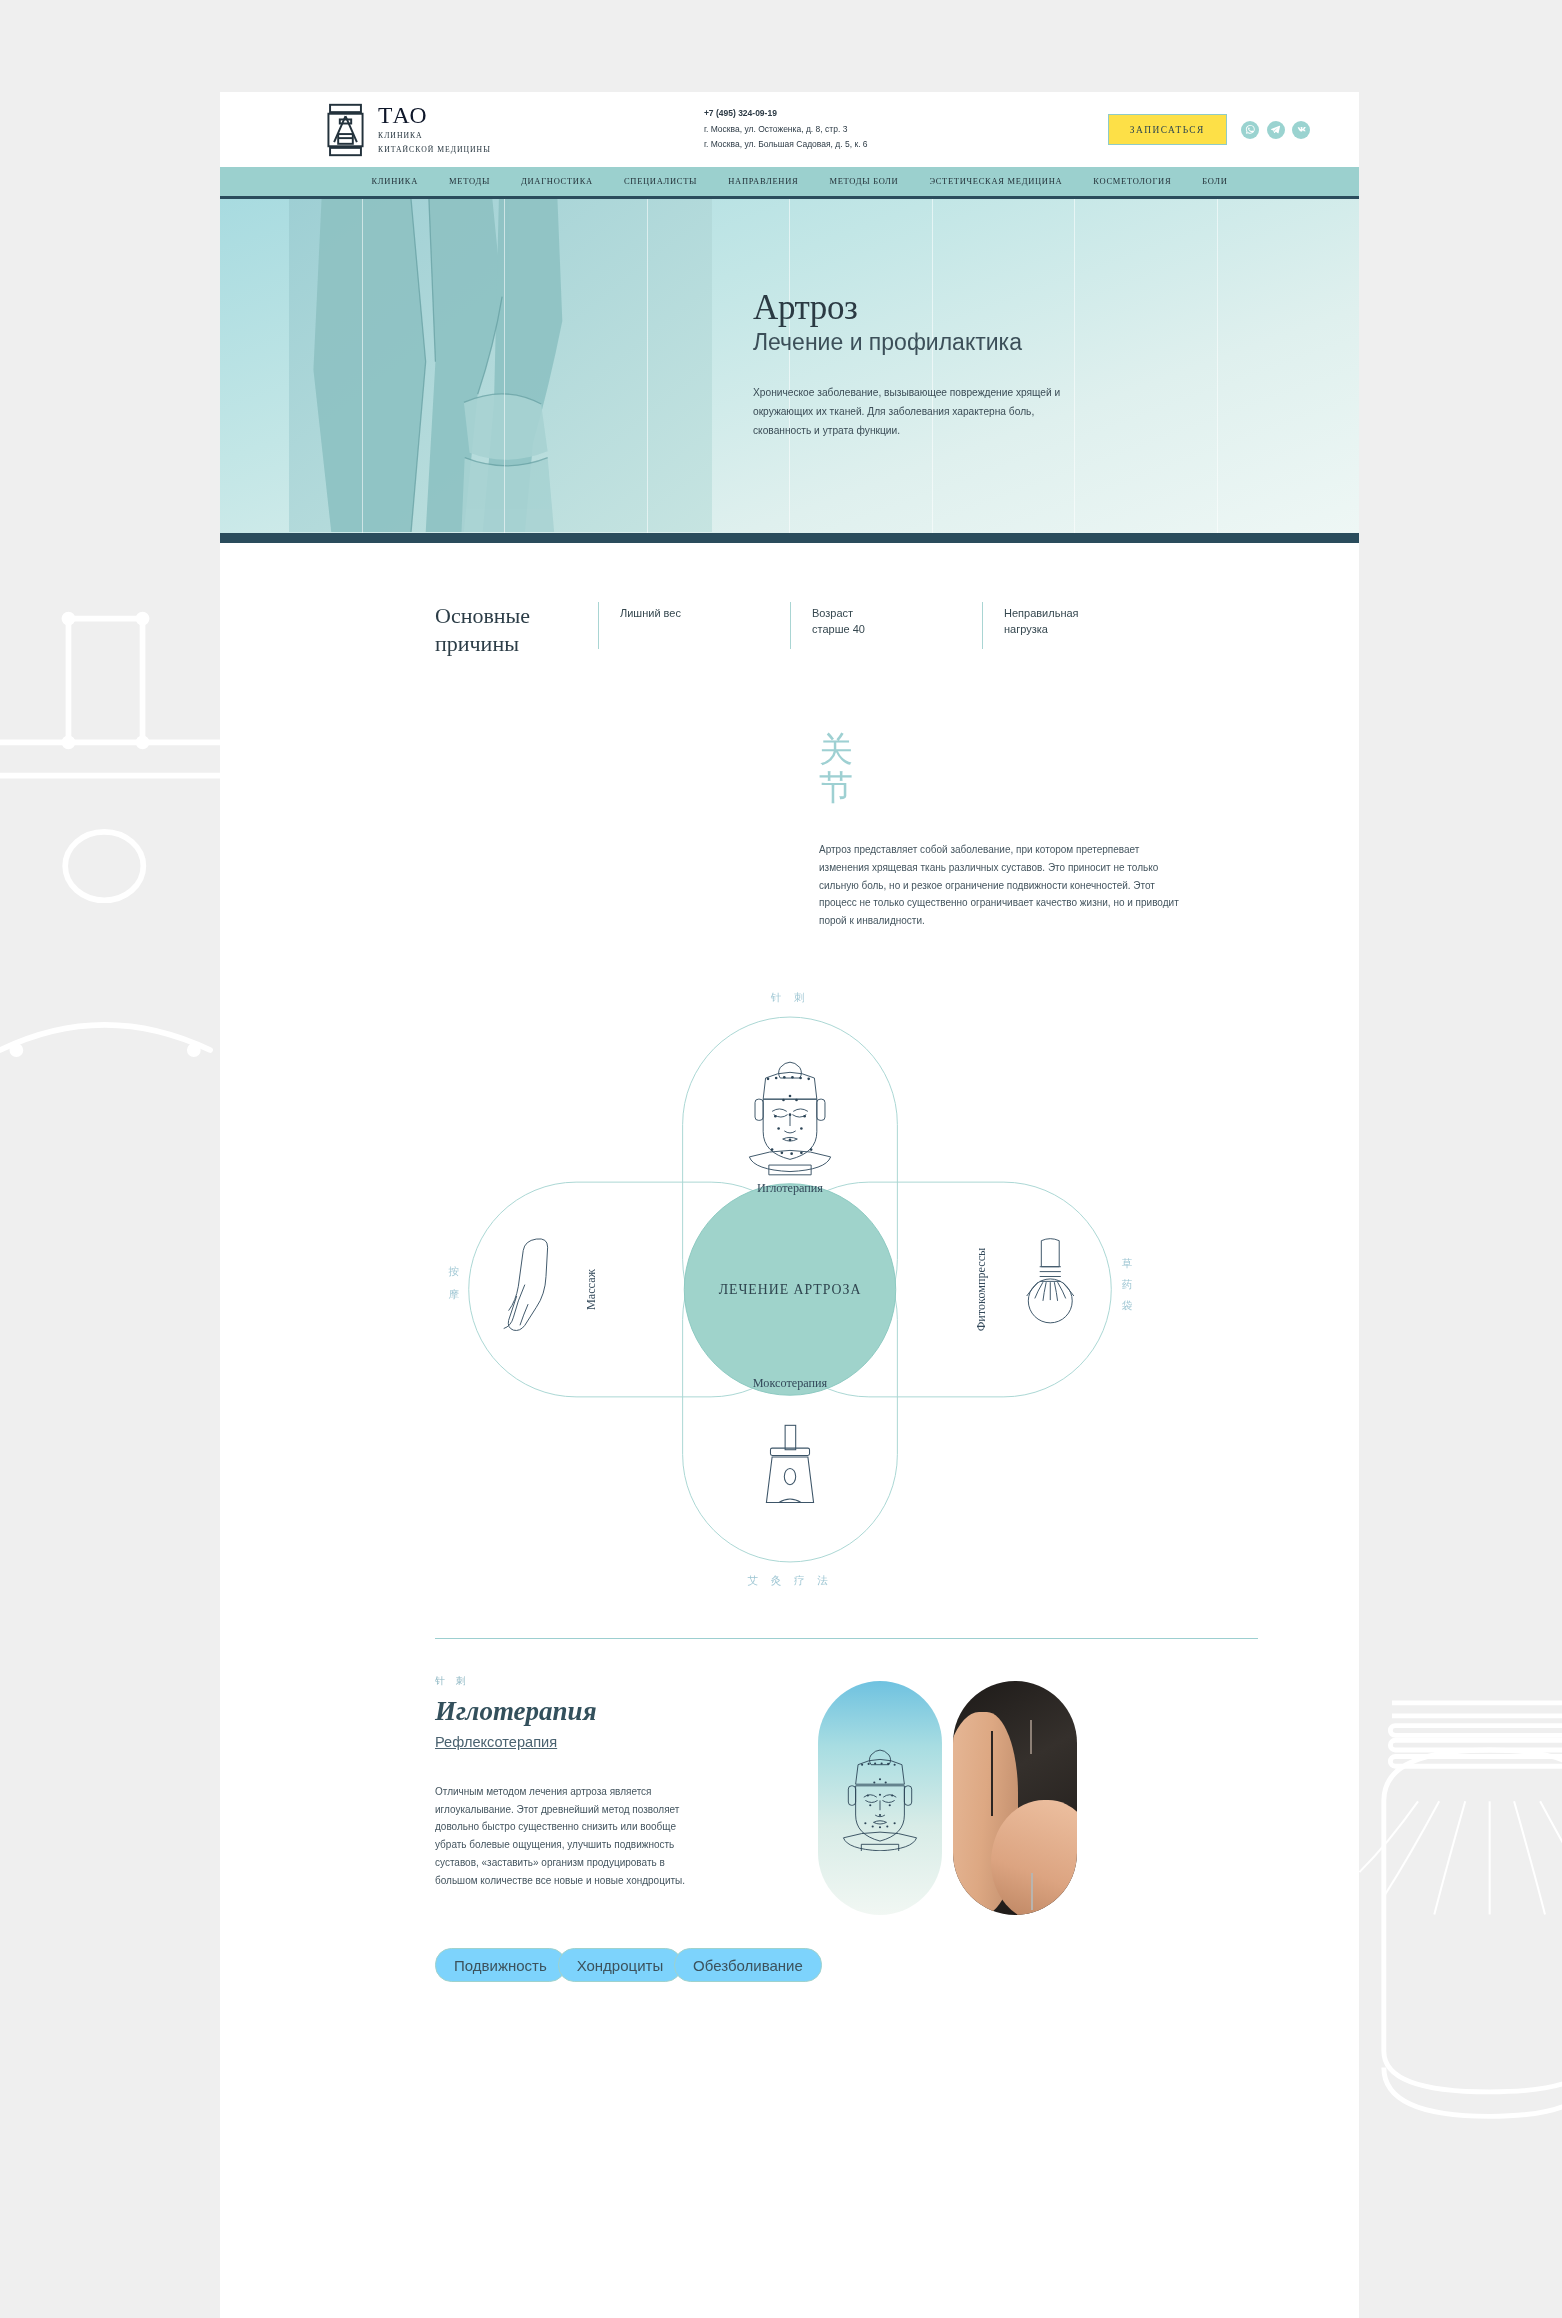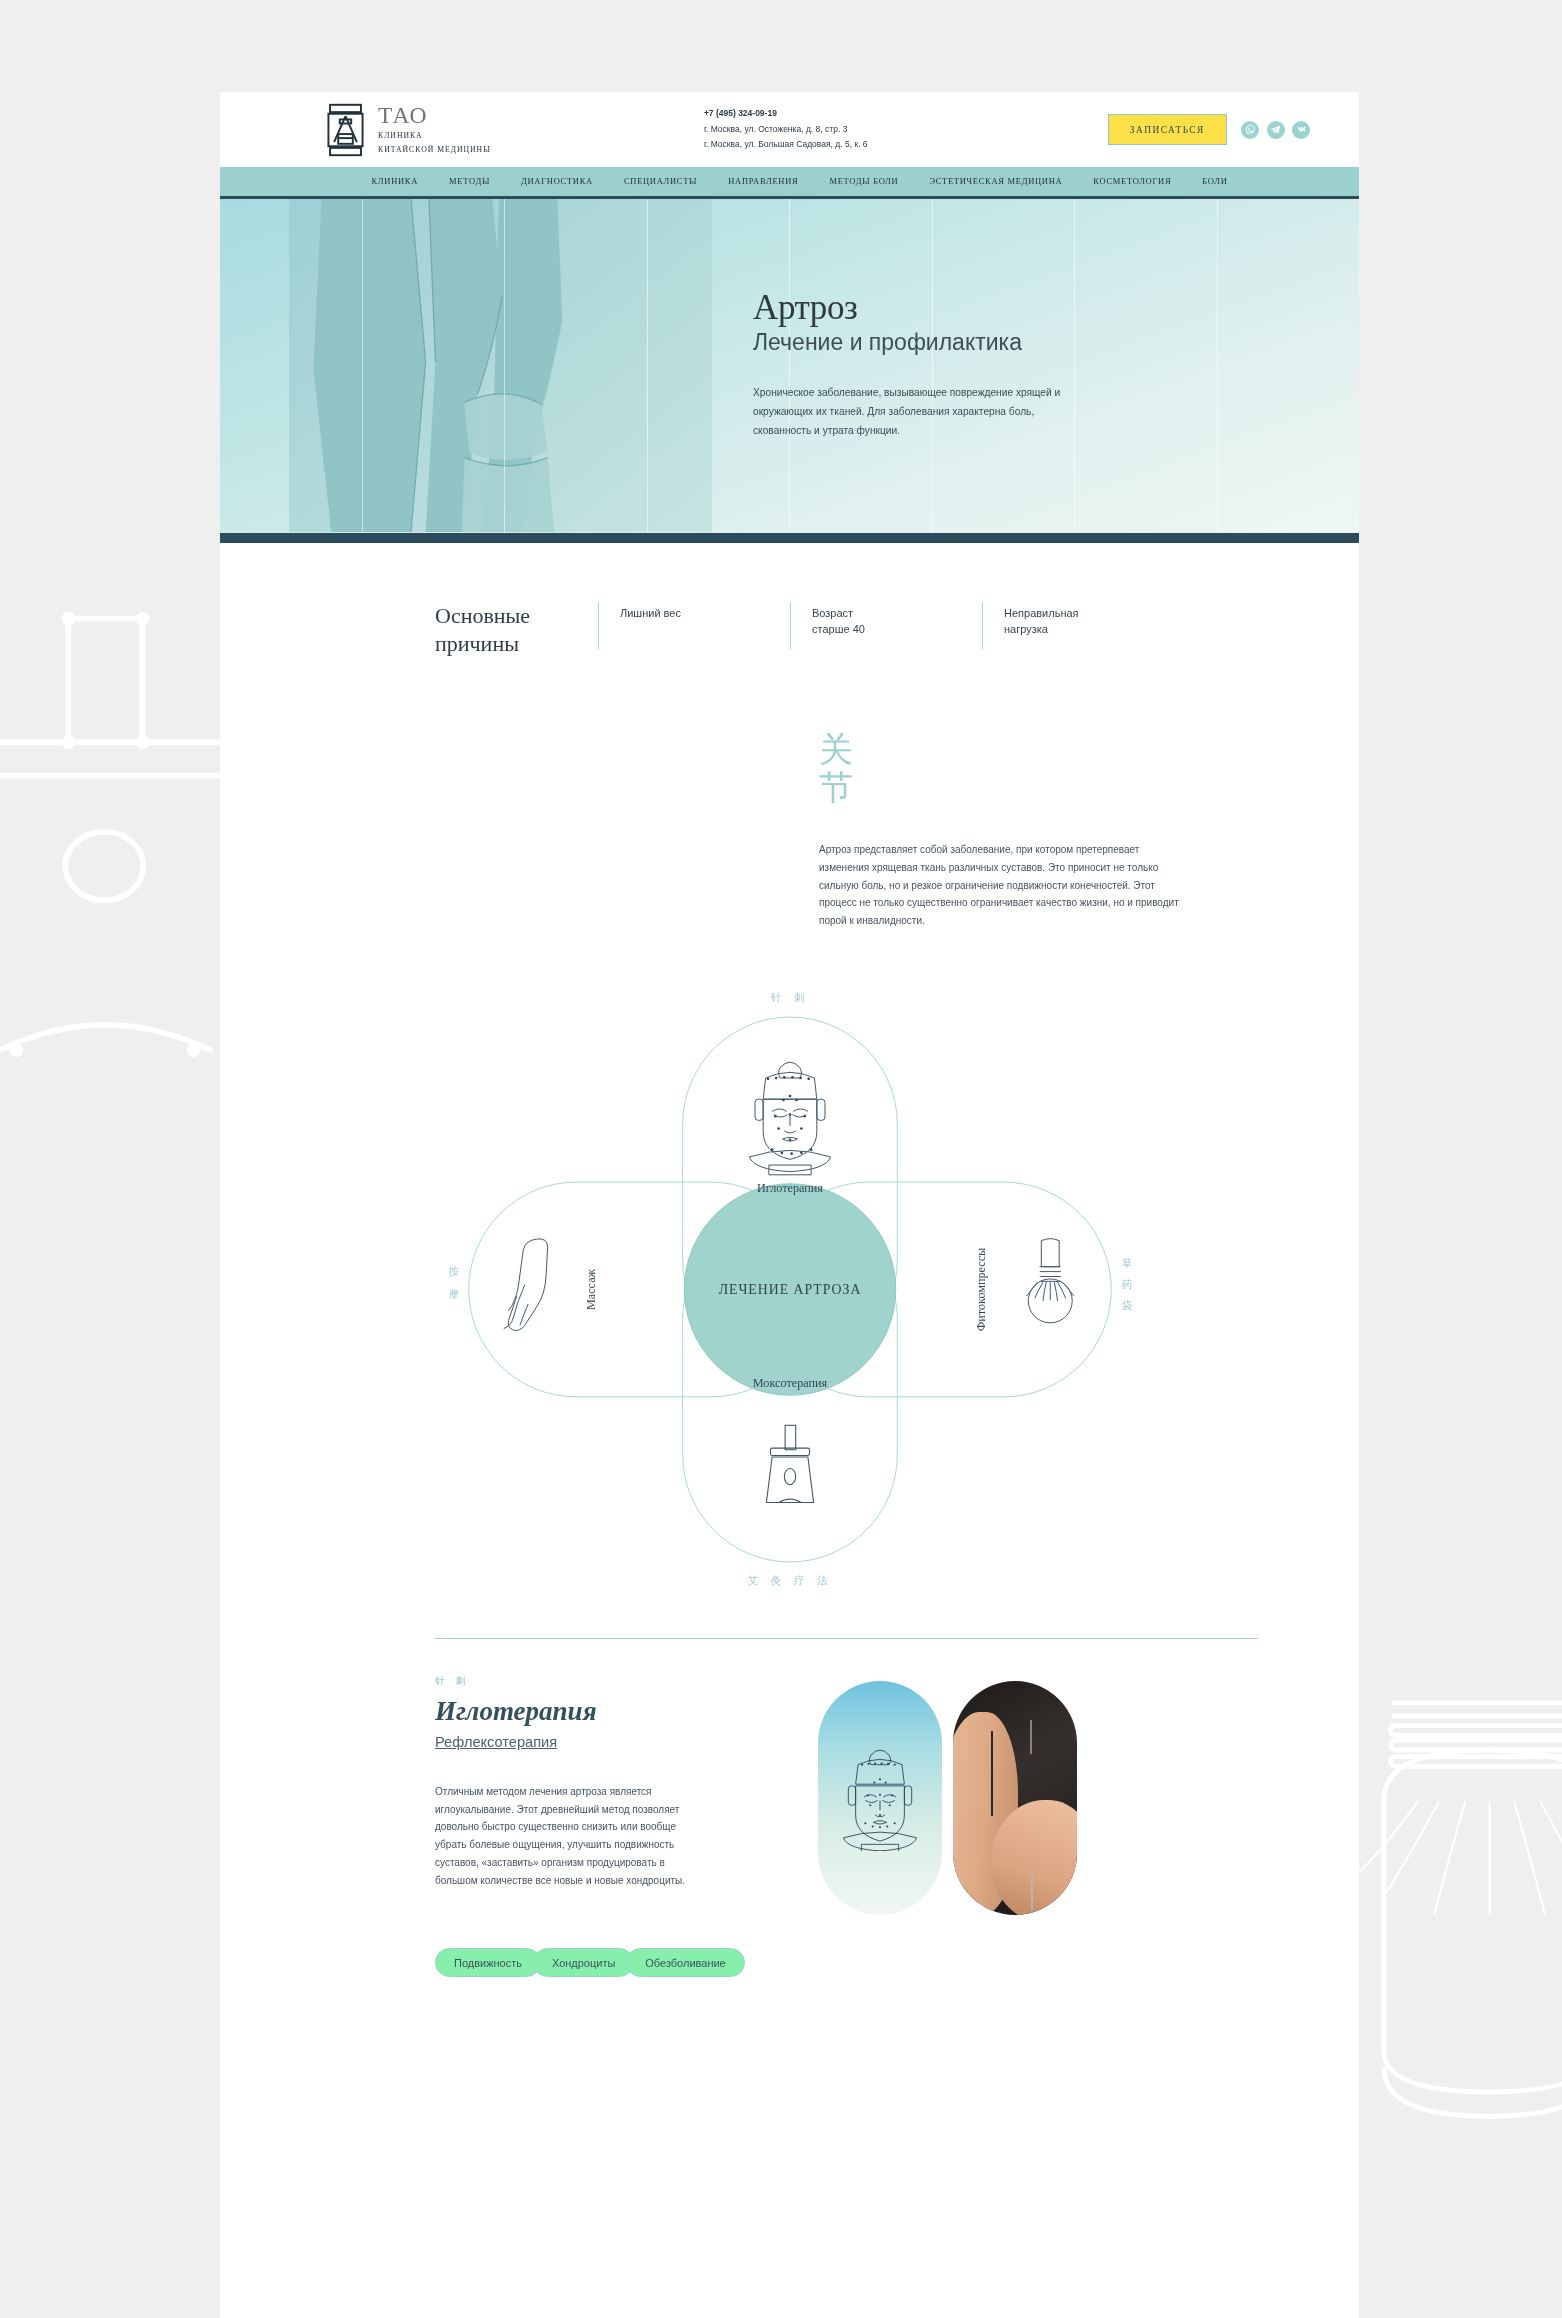--- a/index.html
+++ b/index.html
@@ -31,21 +31,21 @@
     align-items: center;
     padding: 0 49px 0 106px;
     position: relative;
   }
   .logo-block { display: flex; align-items: center; gap: 13px; }
   .logo-mark { width: 39px; height: 54px; flex: 0 0 39px; }
   .logo-text .logo-tao {
     font-family: "Liberation Serif", serif;
     font-size: 23.6px;
     letter-spacing: 1.2px;
-    color: #737373;
+    color: #0f172a;
     line-height: 1;
   }
   .logo-text .logo-sub {
     font-family: "Liberation Serif", serif;
     font-size: 7.7px;
     letter-spacing: 1px;
     color: #23323c;
     line-height: 1.5;
     margin-top: 2.4px;
   }
@@ -298,23 +298,23 @@
   .tags {
     display: flex;
     gap: -0.8px;
     margin-top: 33px;
     padding-bottom: 24.4px;
   }
   .tag {
     border: 0.8px solid #9ed2cd;
     border-radius: 16.3px;
     padding: 7.3px 18px;
-    font-size: 11px;
+    font-size: 15px;
     color: #3c525c;
-    background: #86efac;
+    background: #7dd3fc;
     cursor: pointer;
     white-space: nowrap;
     margin-right: -8.1px;
   }
 </style>
 </head>
 <body>
 
 <div class="bg-art">
   <svg width="1563" height="2319" viewBox="0 0 1920 2849" xmlns="http://www.w3.org/2000/svg">

